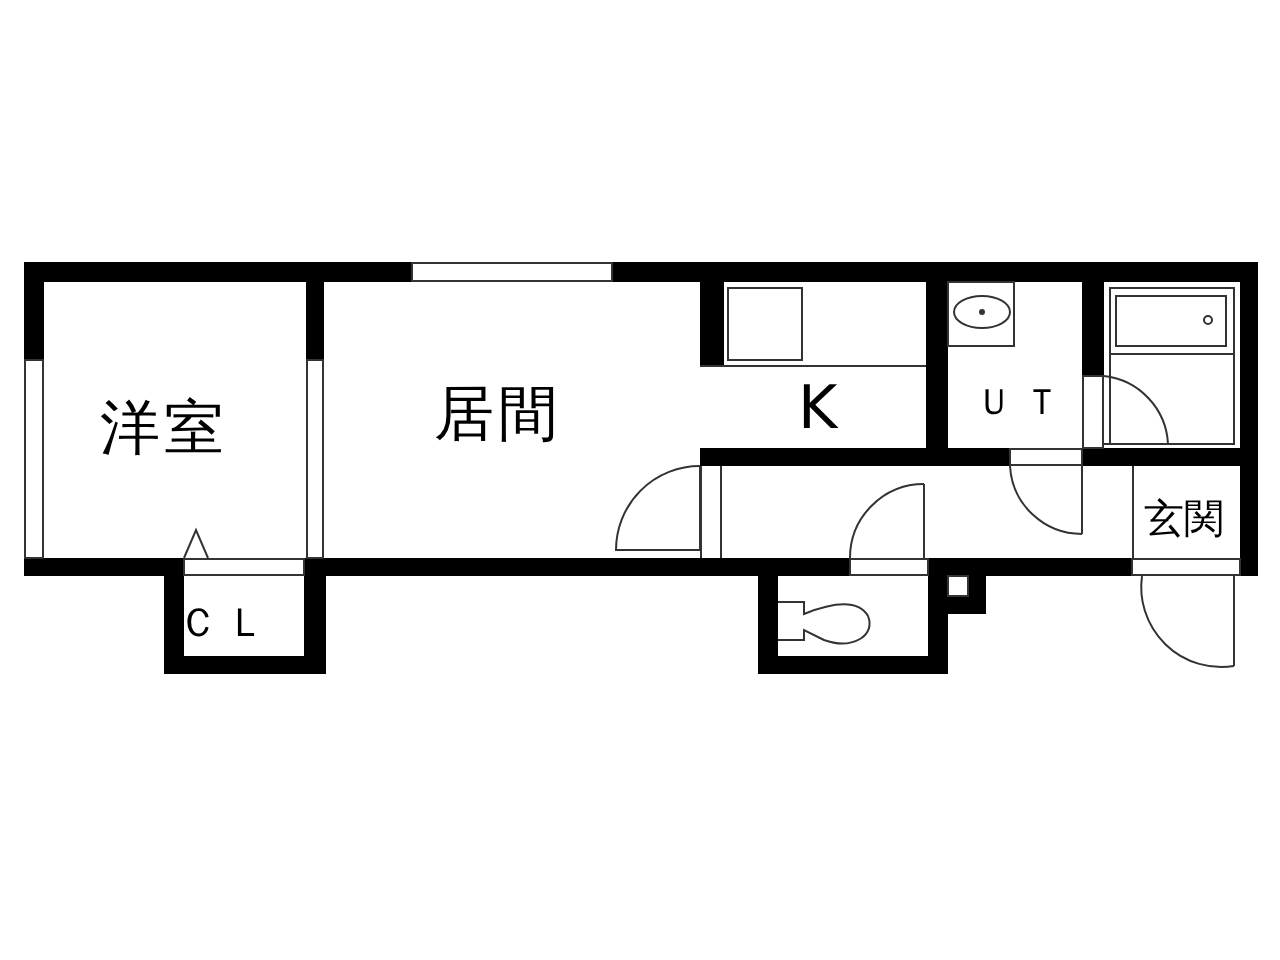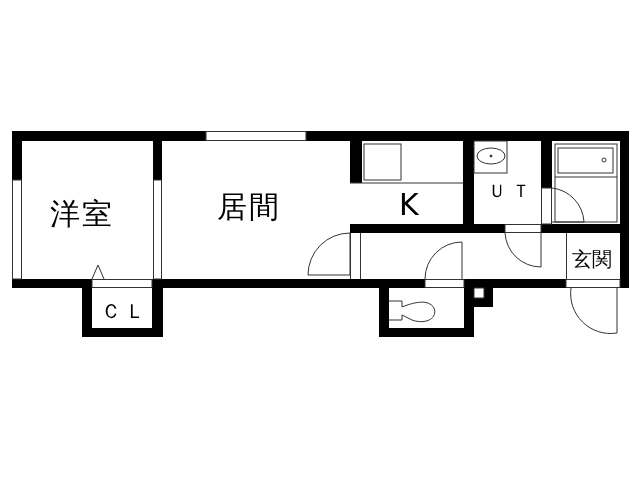--- a/index.html
+++ b/index.html
@@ -109,15 +109,15 @@
     <line x1="555" y1="177" x2="617" y2="177"></line>
     <circle cx="604" cy="160" r="2"></circle>
 
     <path d="M389,301 L402,301 L402,307 C412,303 428,298 434,308 C438,318 426,325 412,320 L402,315 L402,320 L389,320"></path>
   </g>
 </svg>
 
 <div class="lbl room-lg" style="left:50px; top:194px;">洋室</div>
 <div class="lbl room-lg" style="left:217px; top:187px;">居間</div>
 <div class="lbl room-lg" style="left:399px; top:187px;">K</div>
-<div class="lbl room-sm" style="left:488px; top:179px;">ＵＴ</div>
+<div class="lbl room-sm" style="left:488px; top:189px;">ＵＴ</div>
 <div class="lbl room-xs" style="left:572px; top:246px;">玄関</div>
-<div class="lbl room-xs" style="left:101px; top:298px; letter-spacing:4px;font-family:Liberation Serif, serif;">ＣＬ</div>
+<div class="lbl room-xs" style="left:89px; top:298px; letter-spacing:4px;font-family:Liberation Serif, serif;">ＣＬ</div>
 
 </body></html>

